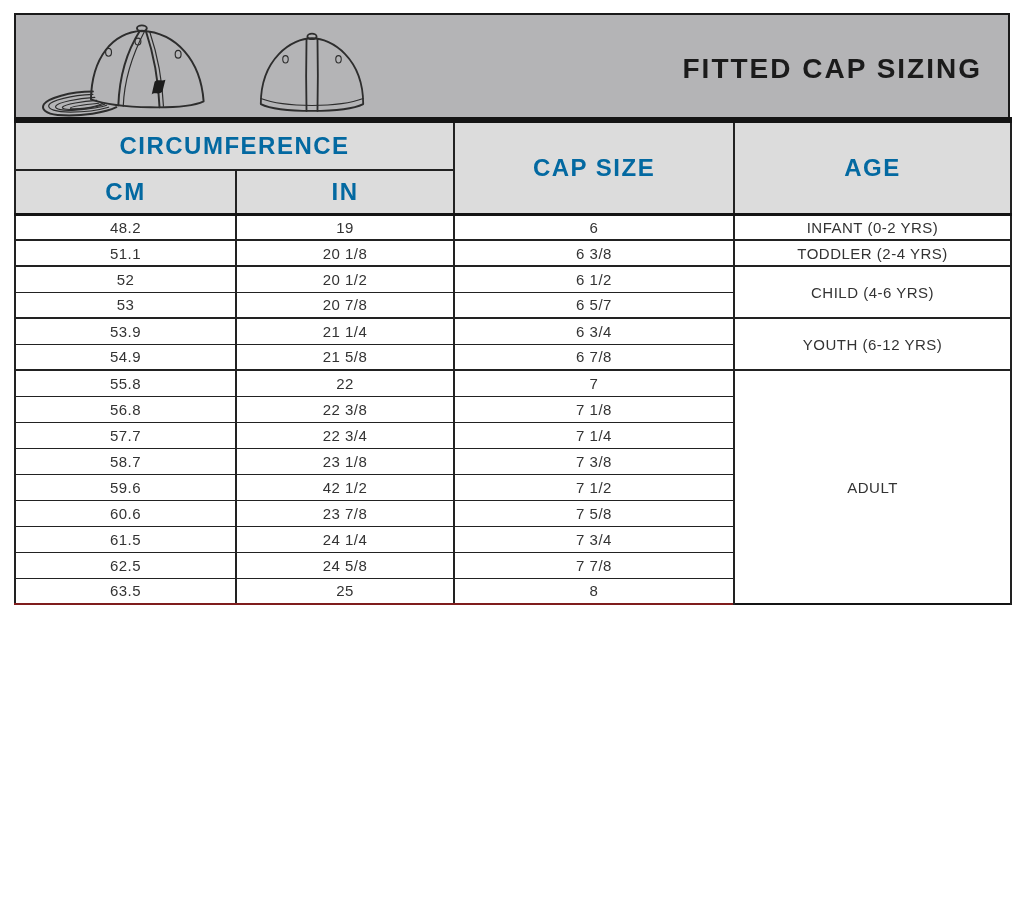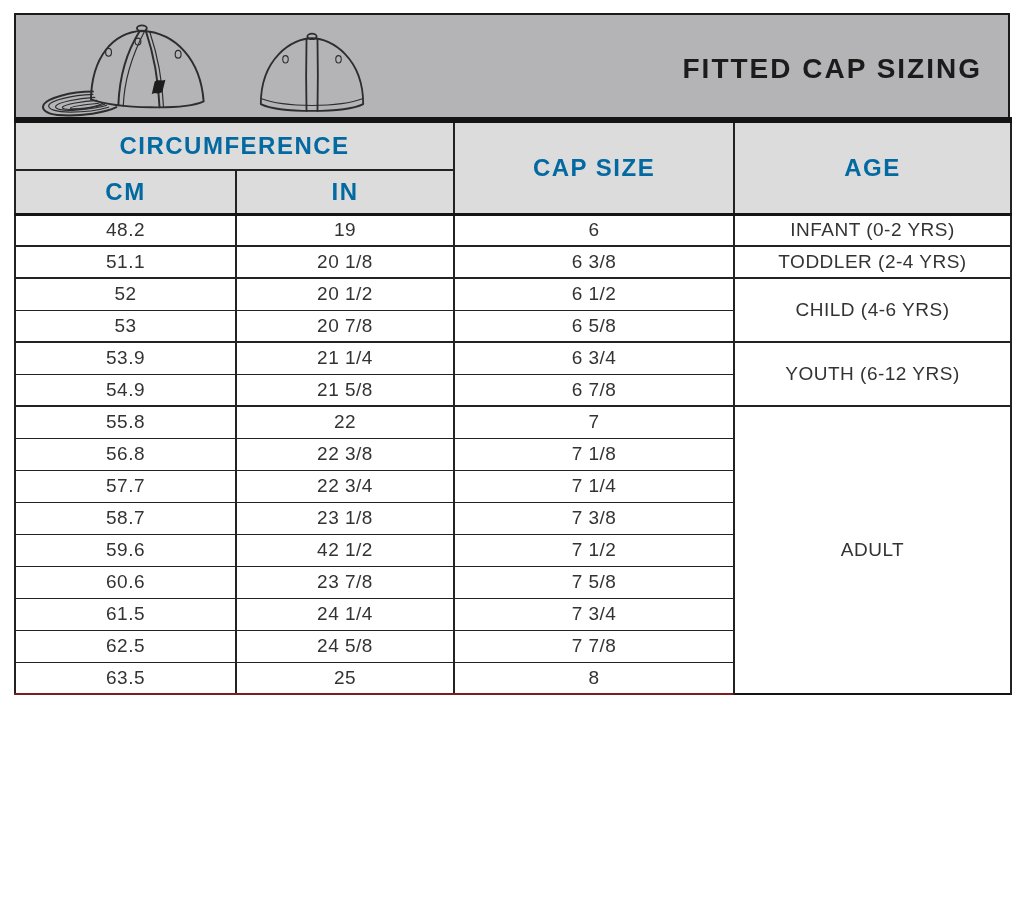--- a/index.html
+++ b/index.html
@@ -58,22 +58,22 @@
     background: #dcdcdc;
     color: #0369a1;
     font-weight: bold;
     font-size: 24px;
     letter-spacing: 1.5px;
   }
   .row-circ th { height: 50px; }
   .row-sub th  { height: 44px; }
   .size-table thead th[rowspan] { height: 94px; margin-left: 10px; }
   .size-table tbody td {
-    height: 32px;
-    font-size: 19px;
+    height: 26px;
+    font-size: 15px;
     letter-spacing: 0.5px;
     color: #333333;
     background: #ffffff;
     border-top-width: 1px;
     border-bottom-width: 1px;
   }
   .size-table tbody tr:first-child td { border-top: 3px solid #141414; }
   .size-table tbody tr.group-start td { border-top-width: 2px; border-radius: 15px; }
   .size-table tbody tr:last-child td { border-bottom: 2px solid #7f1d1d; }
   td.age-cell {
@@ -160,21 +160,21 @@
       </tr>
       <tr class="group-start">
         <td>52</td>
         <td>20 1/2</td>
         <td>6 1/2</td>
         <td class="age-cell" rowspan="2">CHILD (4-6 YRS)</td>
       </tr>
       <tr>
         <td>53</td>
         <td>20 7/8</td>
-        <td>6 5/8</td>
+        <td>6 5/7</td>
       </tr>
       <tr class="group-start">
         <td>53.9</td>
         <td>21 1/4</td>
         <td>6 3/4</td>
         <td class="age-cell" rowspan="2">YOUTH (6-12 YRS)</td>
       </tr>
       <tr>
         <td>54.9</td>
         <td>21 5/8</td>

